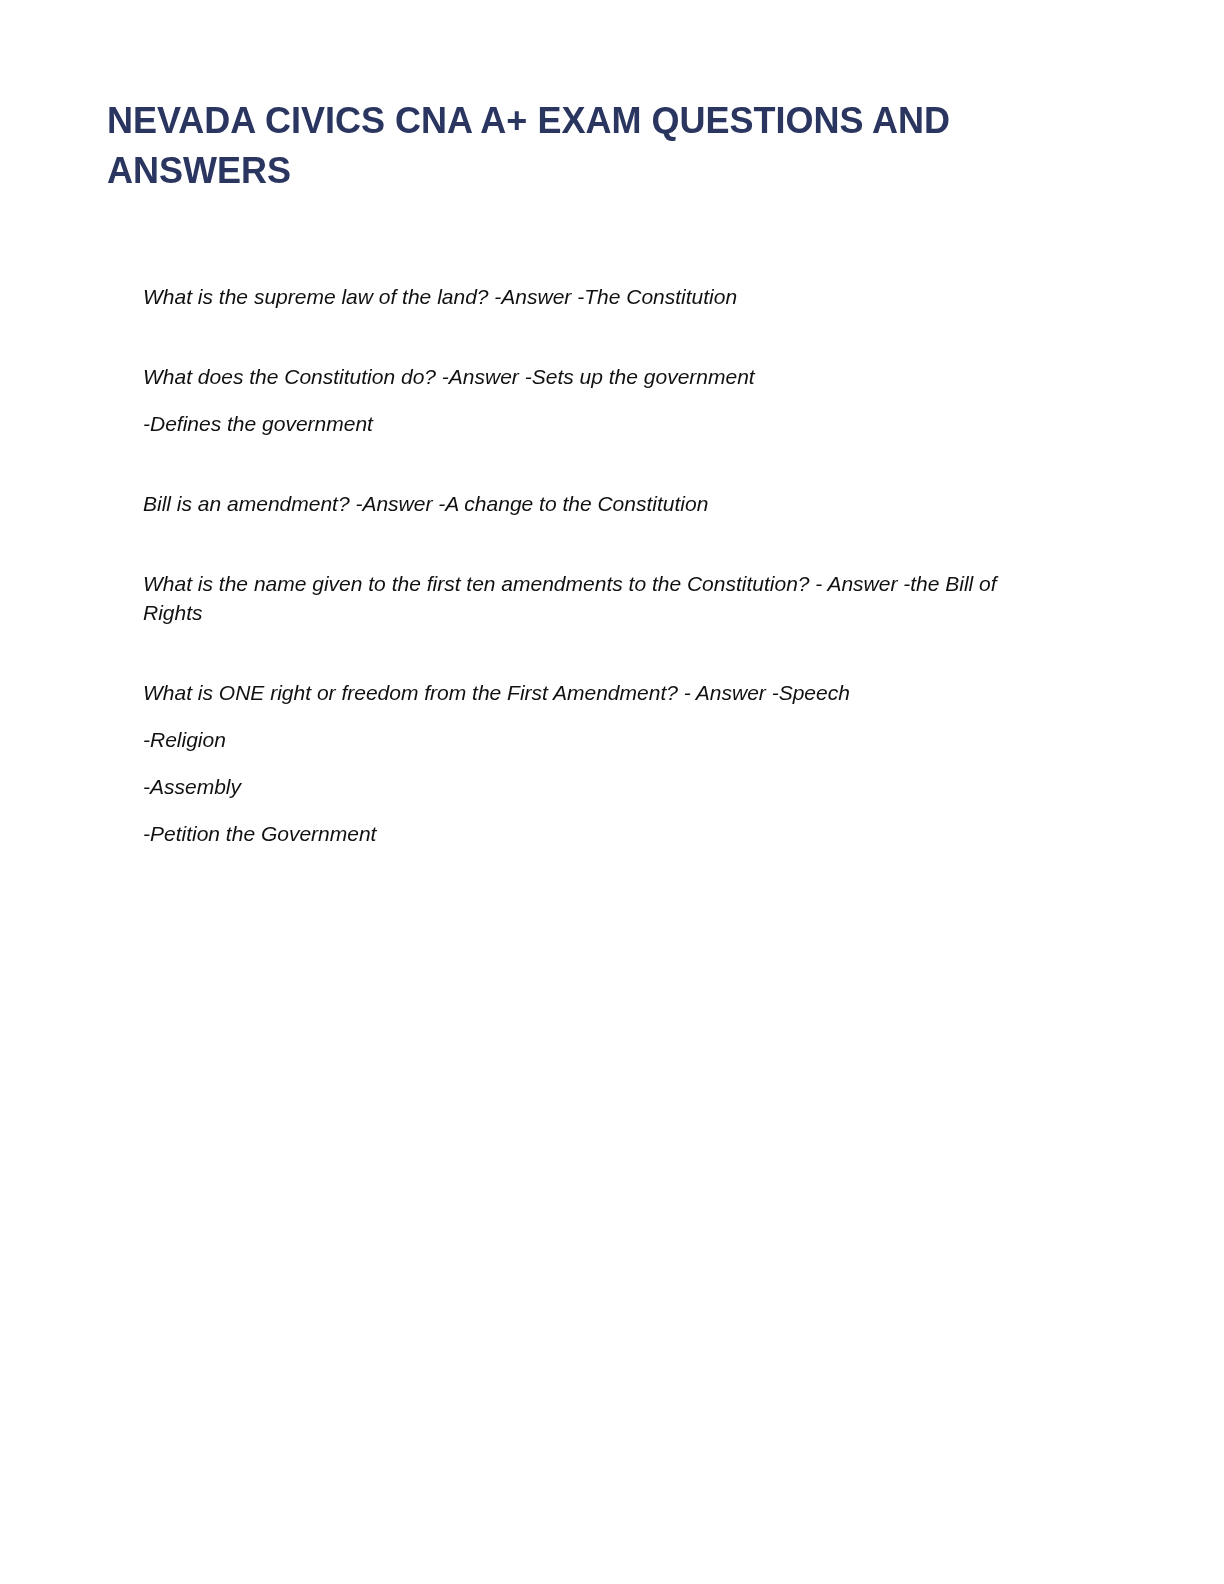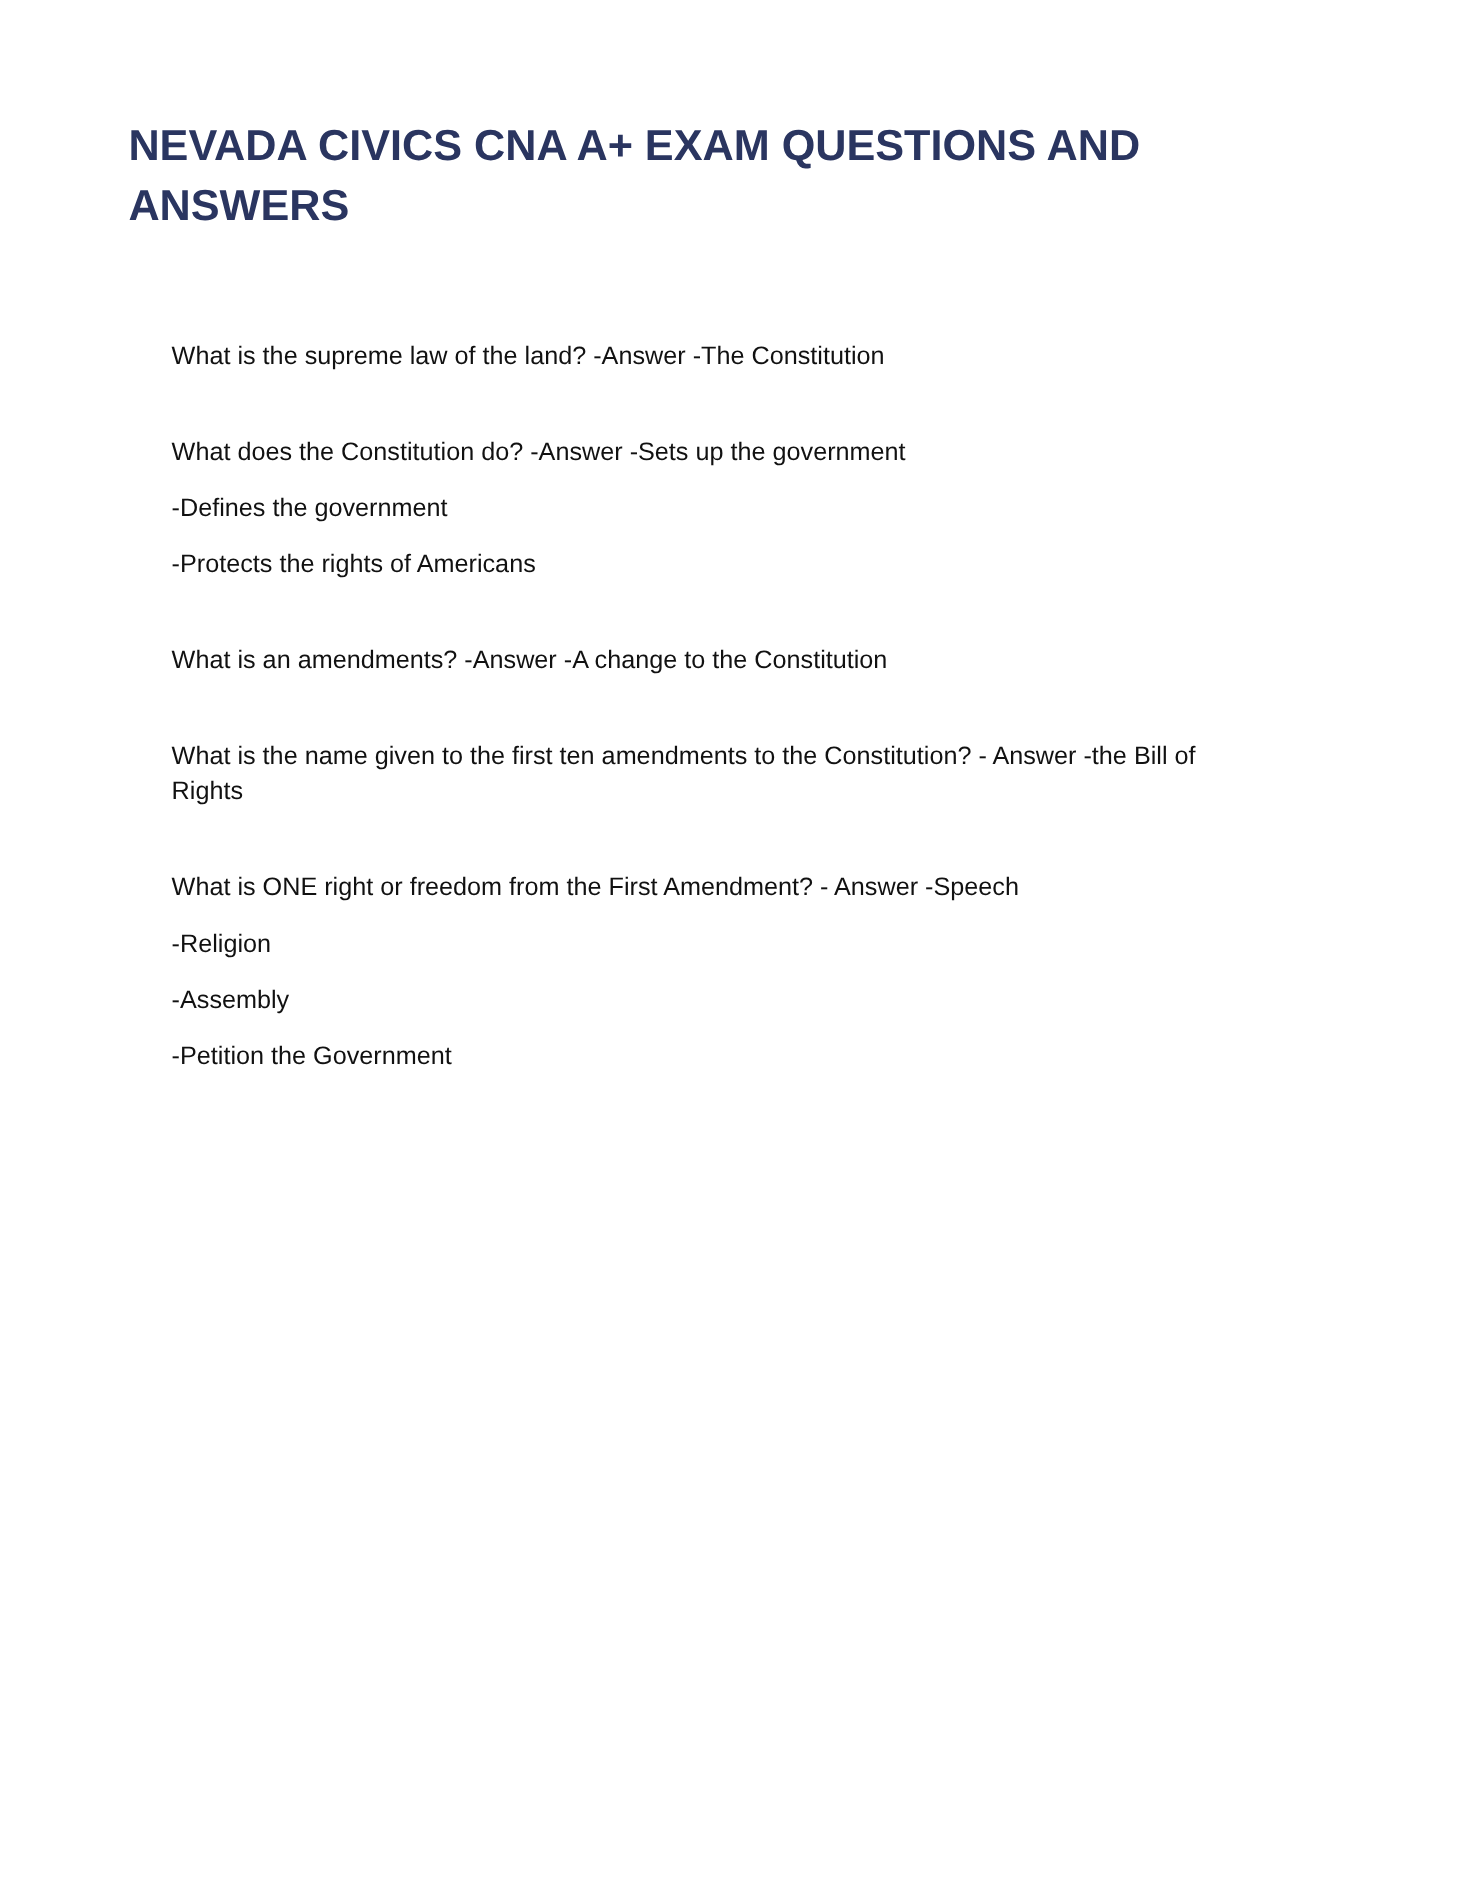--- a/index.html
+++ b/index.html
@@ -33,41 +33,41 @@
     width: 900px;
     color: var(--body-color);
     font-size: 21px;
     line-height: 29px;
   }
   .qa-group {
     margin-bottom: 51px;
   }
   .qa-para {
     margin: 0 0 18px 0;
+    font-style: italic;
   }
 </style>
 </head>
 <body>
 
 <div class="page">
   <h1 class="doc-title">
     <div class="title-line">NEVADA CIVICS CNA A+ EXAM QUESTIONS AND</div>
     <div class="title-line">ANSWERS</div>
   </h1>
   <div class="doc-content" id="qa-content">
       <div class="qa-group">
         <p class="qa-para">What is the supreme law of the land? -Answer -The Constitution</p>
       </div>
       <div class="qa-group">
         <p class="qa-para">What does the Constitution do? -Answer -Sets up the government</p>
         <p class="qa-para">-Defines the government</p>
-        <p class="qa-para">-Protects the rights of Americans</p>
       </div>
       <div class="qa-group">
-        <p class="qa-para">What is an amendments? -Answer -A change to the Constitution</p>
+        <p class="qa-para">Bill is an amendment? -Answer -A change to the Constitution</p>
       </div>
       <div class="qa-group">
         <p class="qa-para">What is the name given to the first ten amendments to the Constitution? - Answer -the Bill of Rights</p>
       </div>
       <div class="qa-group">
         <p class="qa-para">What is ONE right or freedom from the First Amendment? - Answer -Speech</p>
         <p class="qa-para">-Religion</p>
         <p class="qa-para">-Assembly</p>
         <p class="qa-para">-Petition the Government</p>
       </div>

